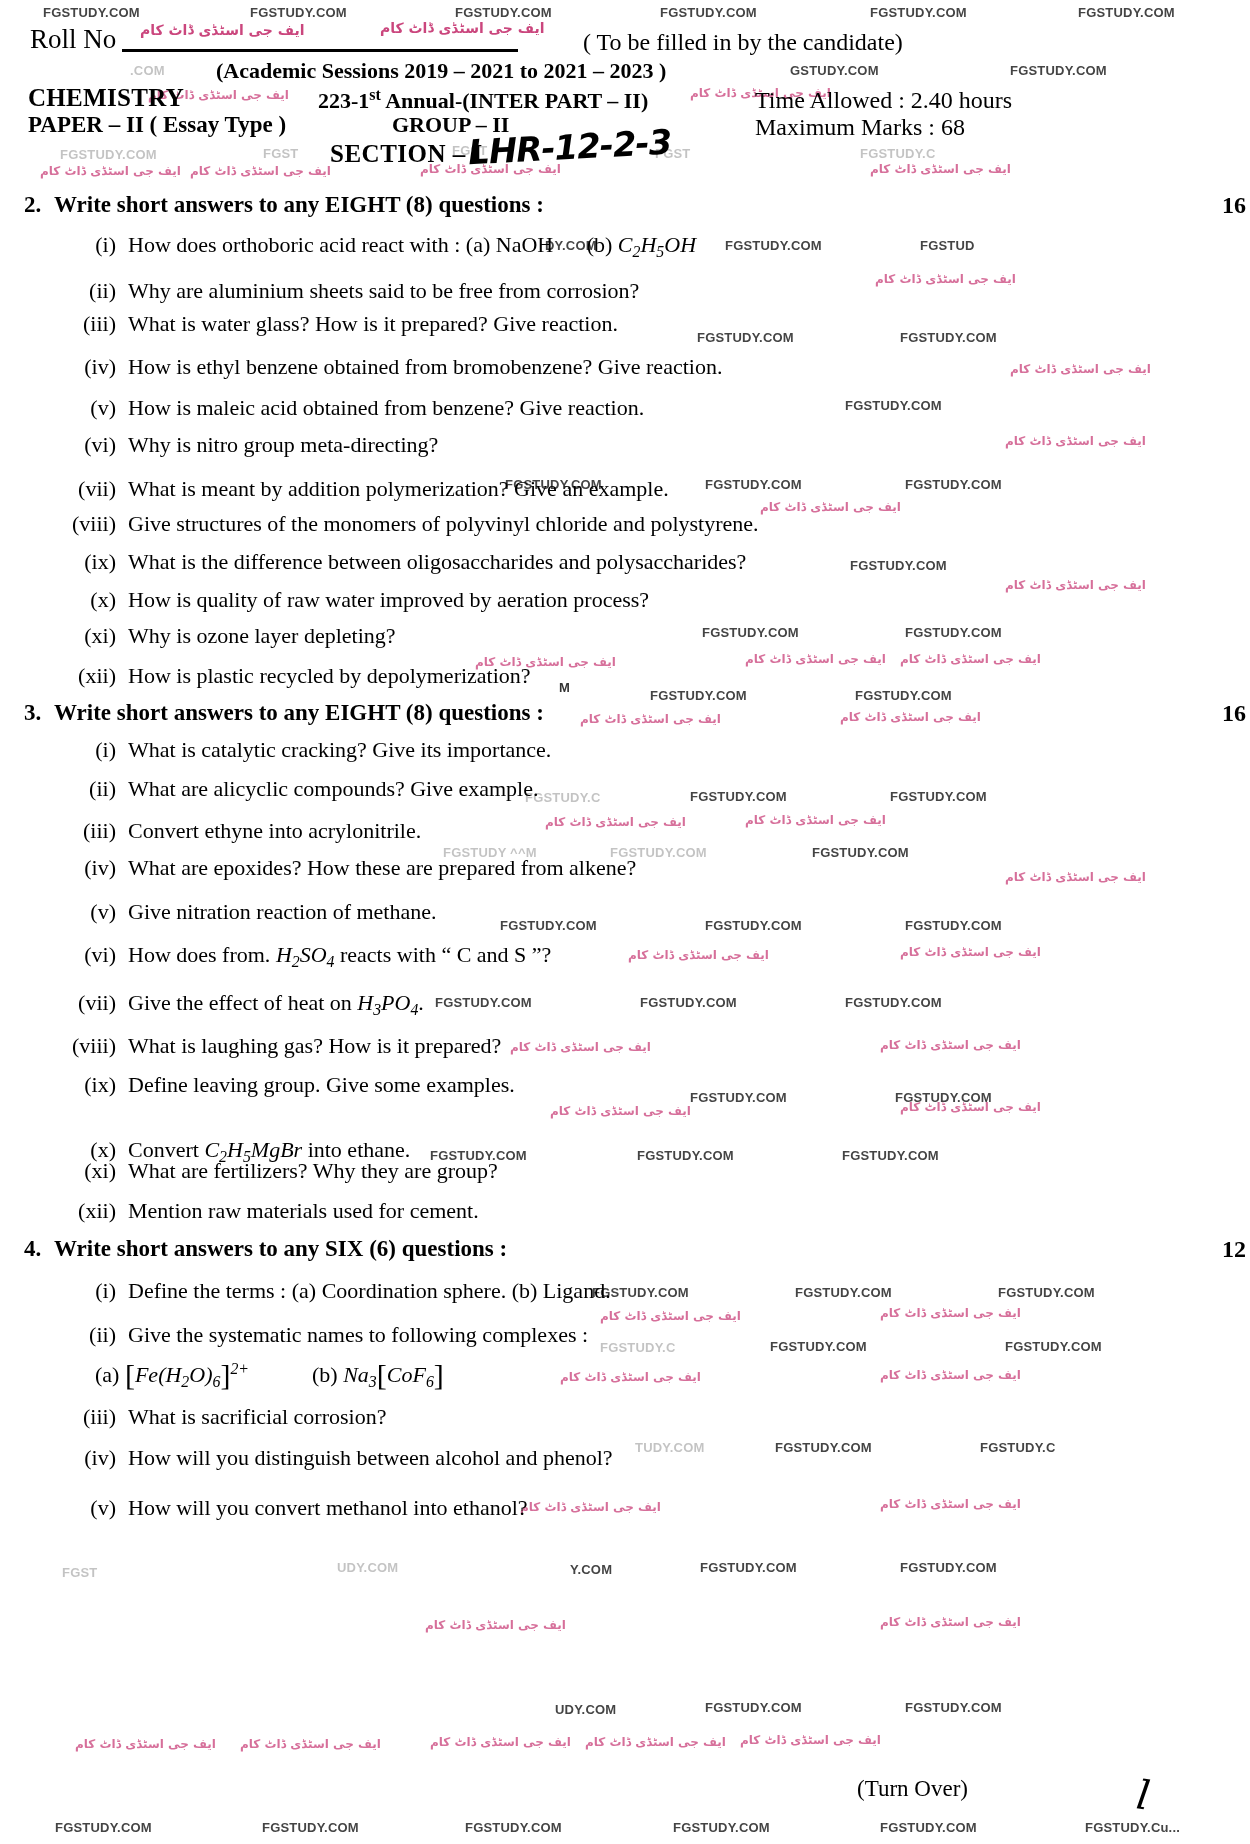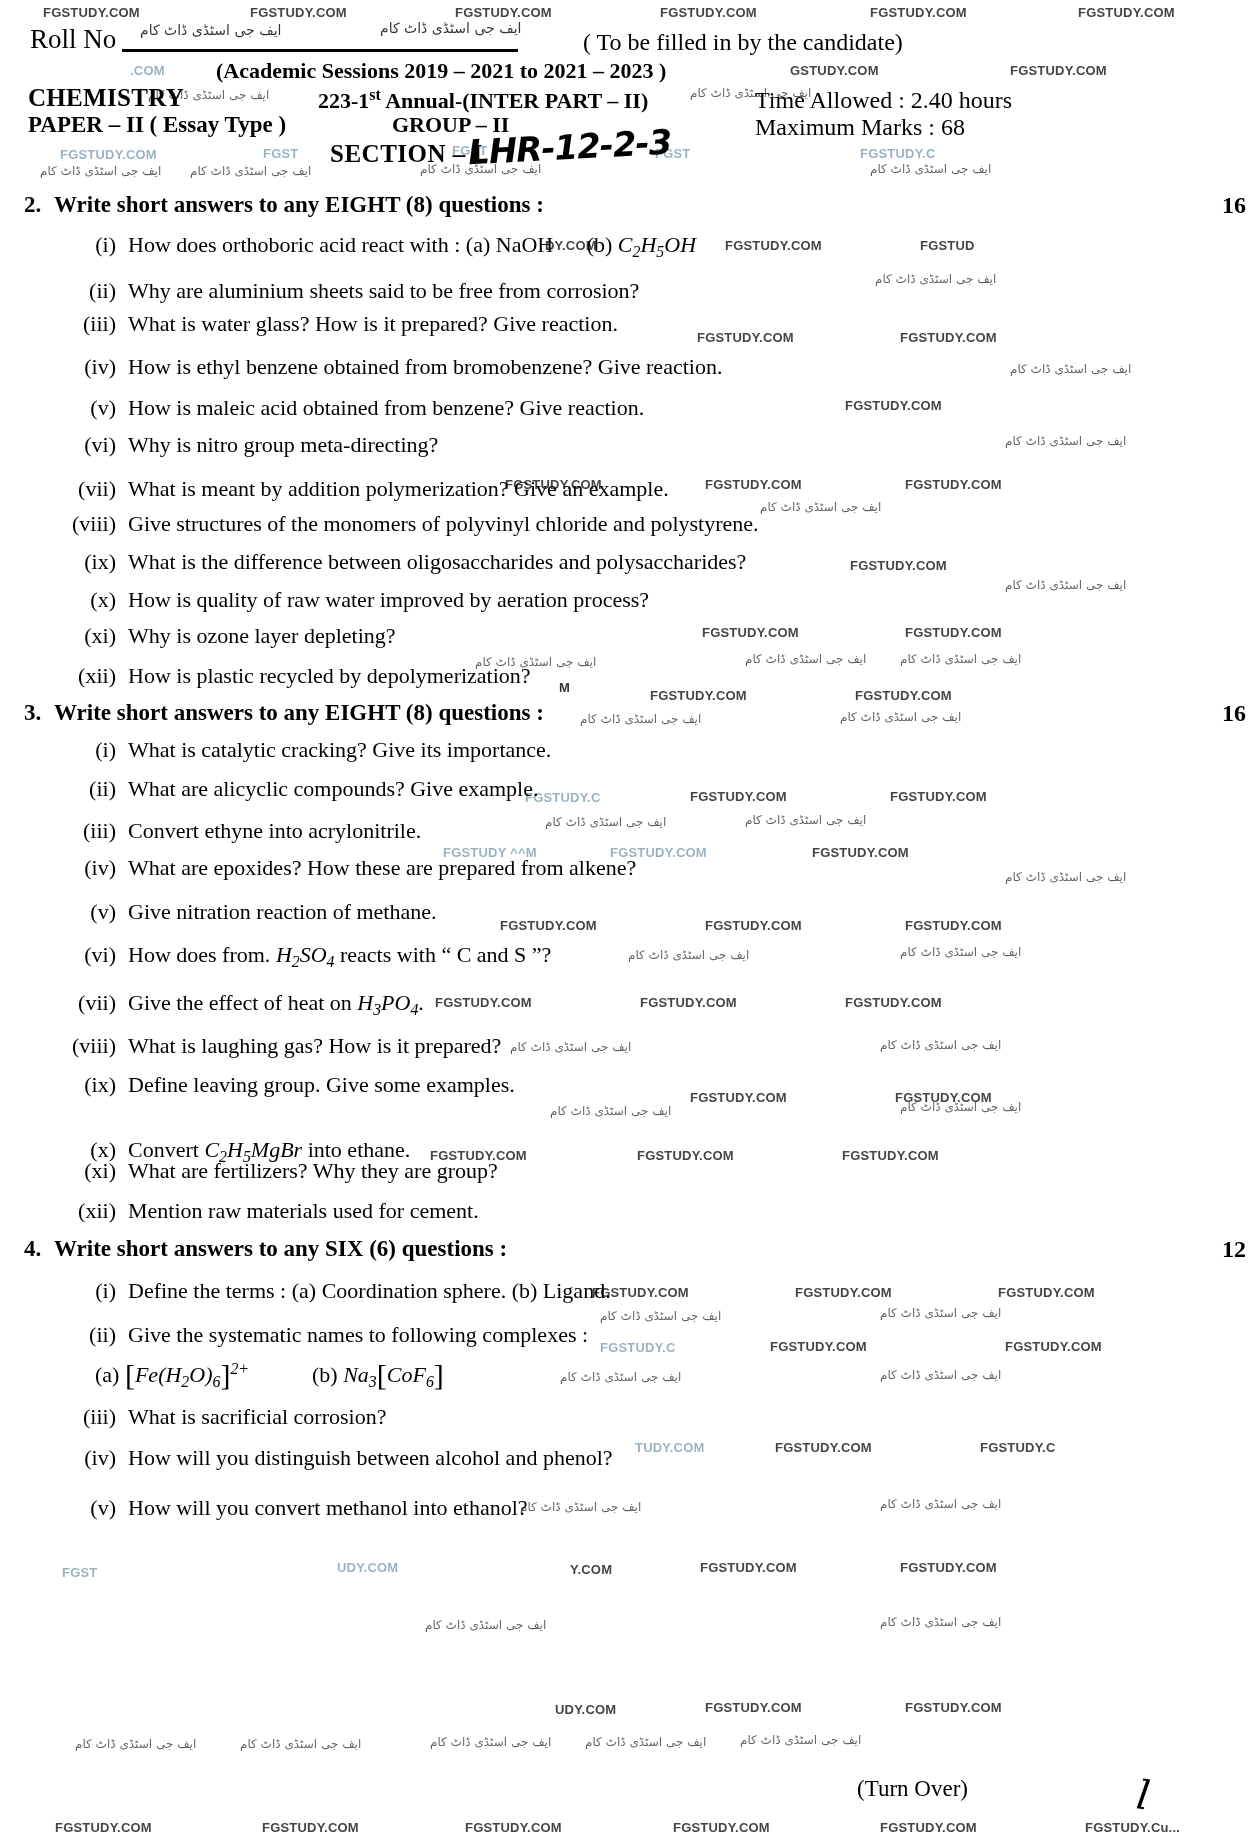--- a/index.html
+++ b/index.html
@@ -26,27 +26,27 @@
   .wm {
     position: absolute;
     font-family: "Liberation Sans", "DejaVu Sans", sans-serif;
     font-weight: bold;
     font-size: 13px;
     letter-spacing: 0.2px;
     color: #2b2b2b;
     white-space: nowrap;
     opacity: 0.88;
   }
-  .wm.faint { opacity: 0.42; color: #0c4a6e; }
+  .wm.faint { opacity: 0.42; color: #737373; }
   .wm.urdu {
     font-family: "DejaVu Sans", sans-serif;
-    font-weight: normal;
+    font-weight: bold;
     font-size: 14px;
     direction: rtl;
-    color: #000000;
+    color: #be185d;
     opacity: 0.8;
   }
   .wm.urdu.small { font-size: 12px; opacity: 0.62; }
 
   
   #content {
     position: relative;
     z-index: 2;
   }
 

